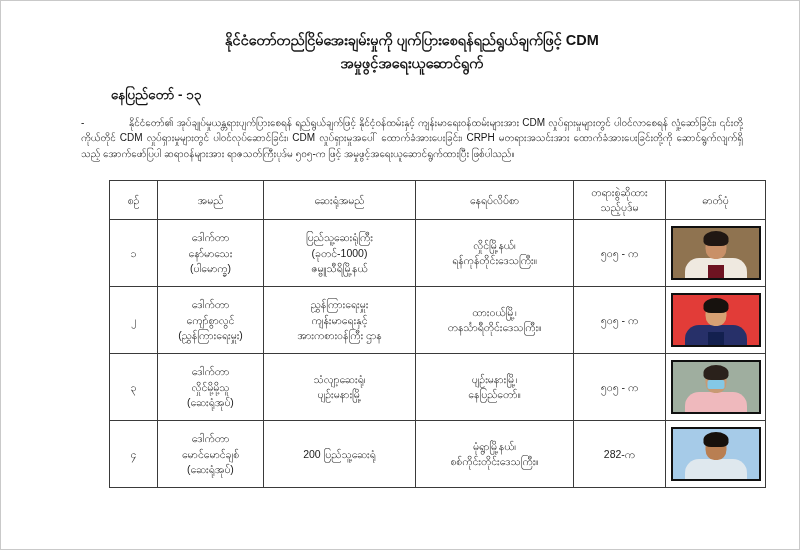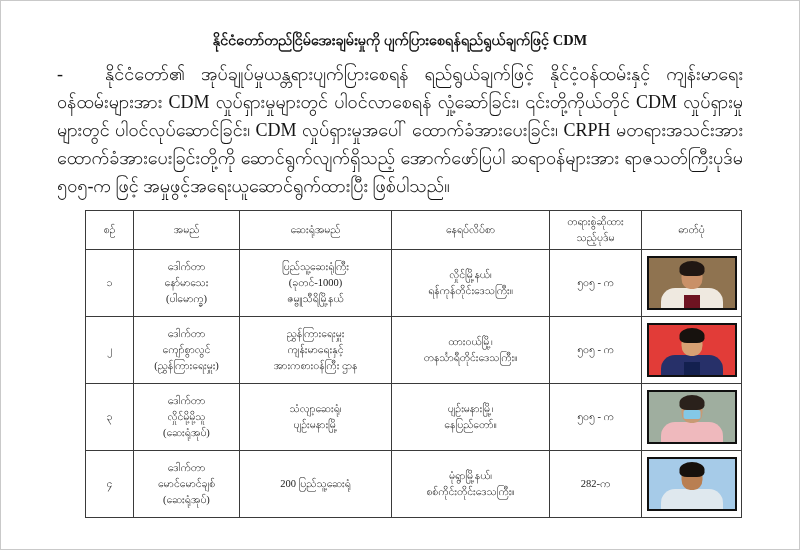--- a/index.html
+++ b/index.html
@@ -1,26 +1,26 @@
 <!DOCTYPE html>
 <html><head>
 <meta charset="utf-8">
 <style>
   html,body{margin:0;padding:0;background:#e9e9e9;}
   .page{
     width:800px;height:550px;background:#ffffff;border:1px solid #c9c9c9;
     box-sizing:border-box;position:relative;overflow:hidden;
-    font-family:Liberation Serif, serif;color:#151515;
+    font-family:Liberation Sans, sans-serif;color:#151515;padding-left:24px;
   }
   .inner{padding:28px 56px 0 56px;}
   .title{text-align:center;font-weight:bold;font-size:14.5px;line-height:1.62;}
   .dateline{font-weight:bold;font-size:13.5px;margin:10px 0 3px 30px;}
-  .para{font-size:18px;line-height:1.55;text-align:justify;margin-top:9px;}
+  .para{font-size:10px;line-height:1.55;text-align:justify;margin-top:9px;}
   .para .dash{display:inline-block;width:48px;}
-  table{border-collapse:collapse;margin:9px 0 0 28px;table-layout:fixed;width:656px;}
+  table{border-collapse:collapse;margin:19px 0 0 28px;table-layout:fixed;width:656px;}
   th,td{
     border:1px solid #3a3a3a;text-align:center;vertical-align:middle;
     font-size:10.5px;line-height:1.5;white-space:pre-line;padding:2px 3px;
     font-weight:normal;color:#1a1a1a;
   }
   thead th{height:34px;}
   .photo{
     position:relative;width:86px;height:50px;margin:4px auto;
     border:2px solid #101010;overflow:hidden;background:var(--bg,#999);
   }
@@ -36,22 +36,24 @@
     width:17px;height:9px;background:#84c8e6;border-radius:2px;}
 </style>
 </head>
 <body>
 
 <div class="page">
   <div class="inner">
 
     <div class="title">
       <div>နိုင်ငံတော်တည်ငြိမ်အေးချမ်းမှုကို ပျက်ပြားစေရန်ရည်ရွယ်ချက်ဖြင့် CDM</div>
+      <div>အမှုဖွင့်အရေးယူဆောင်ရွက်</div>
     </div>
 
+    <div class="dateline">နေပြည်တော် - ၁၃</div>
 
     <div class="para"><span class="dash">-</span><span>နိုင်ငံတော်၏ အုပ်ချုပ်မှုယန္တရားပျက်ပြားစေရန် ရည်ရွယ်ချက်ဖြင့် နိုင်ငံ့ဝန်ထမ်းနှင့် ကျန်းမာရေးဝန်ထမ်းများအား CDM လှုပ်ရှားမှုများတွင် ပါဝင်လာစေရန် လှုံ့ဆော်ခြင်း၊ ၎င်းတို့ကိုယ်တိုင် CDM လှုပ်ရှားမှုများတွင် ပါဝင်လုပ်ဆောင်ခြင်း၊ CDM လှုပ်ရှားမှုအပေါ် ထောက်ခံအားပေးခြင်း၊ CRPH မတရားအသင်းအား ထောက်ခံအားပေးခြင်းတို့ကို ဆောင်ရွက်လျက်ရှိသည့် အောက်ဖော်ပြပါ ဆရာဝန်များအား ရာဇသတ်ကြီးပုဒ်မ ၅၀၅-က ဖြင့် အမှုဖွင့်အရေးယူဆောင်ရွက်ထားပြီး ဖြစ်ပါသည်။</span></div>
 
     <table>
       <colgroup>
         <col style="width:48px">
           <col style="width:106px">
           <col style="width:152px">
         <col style="width:158px">
           <col style="width:92px">

